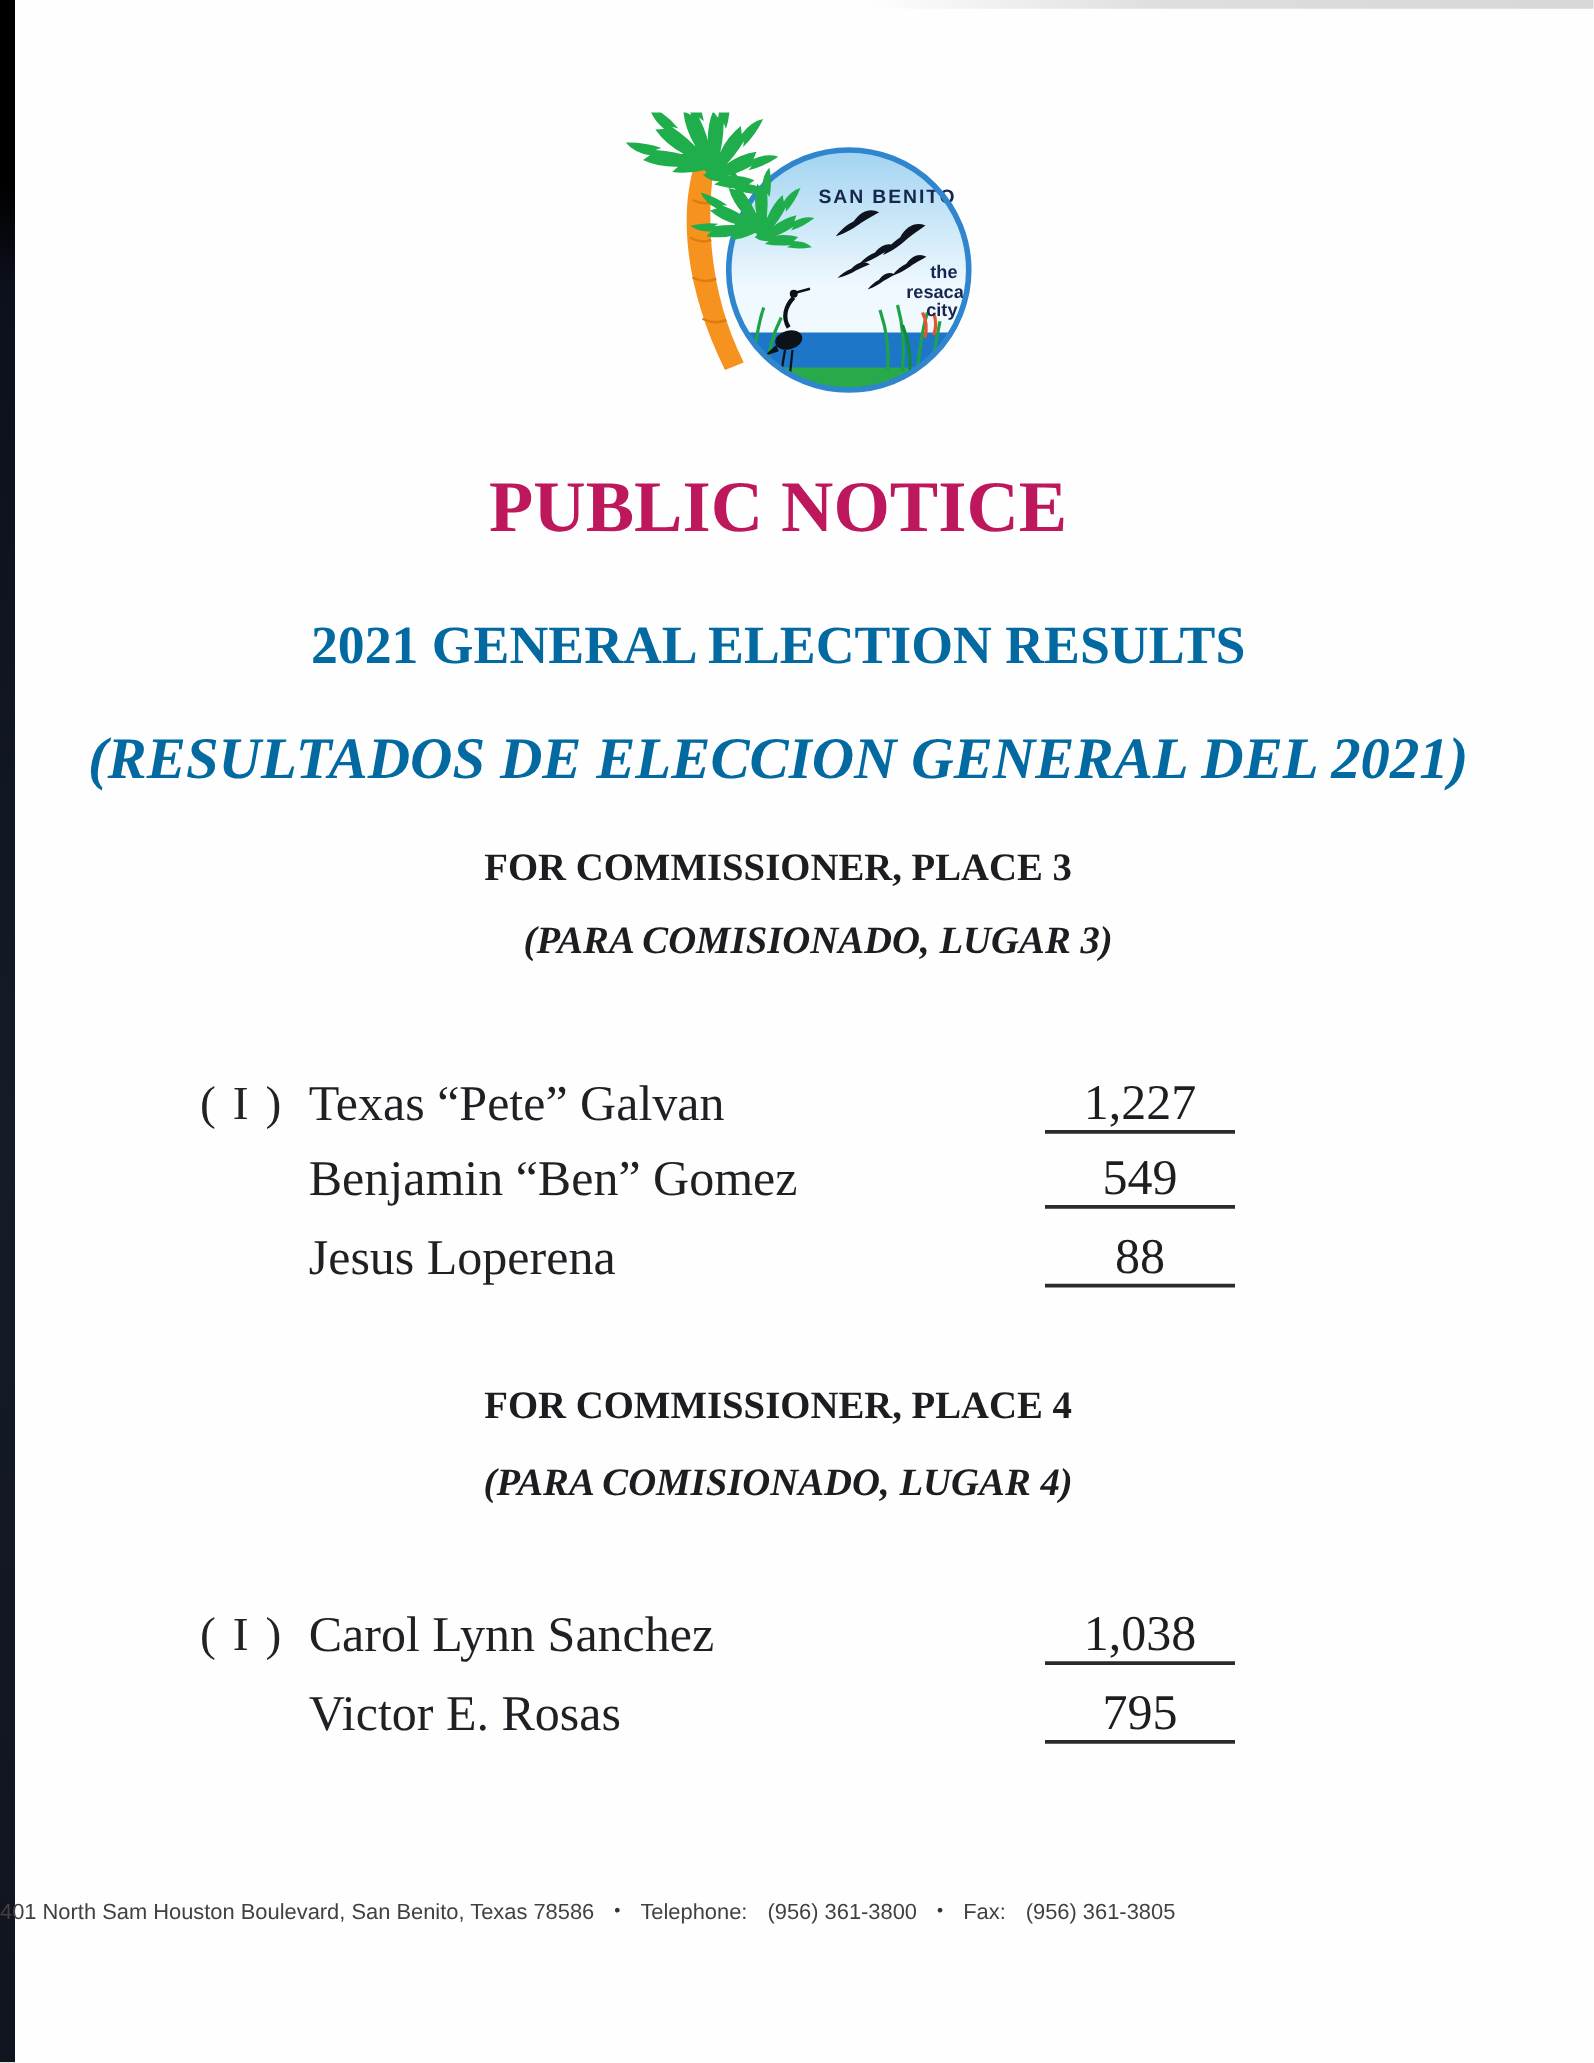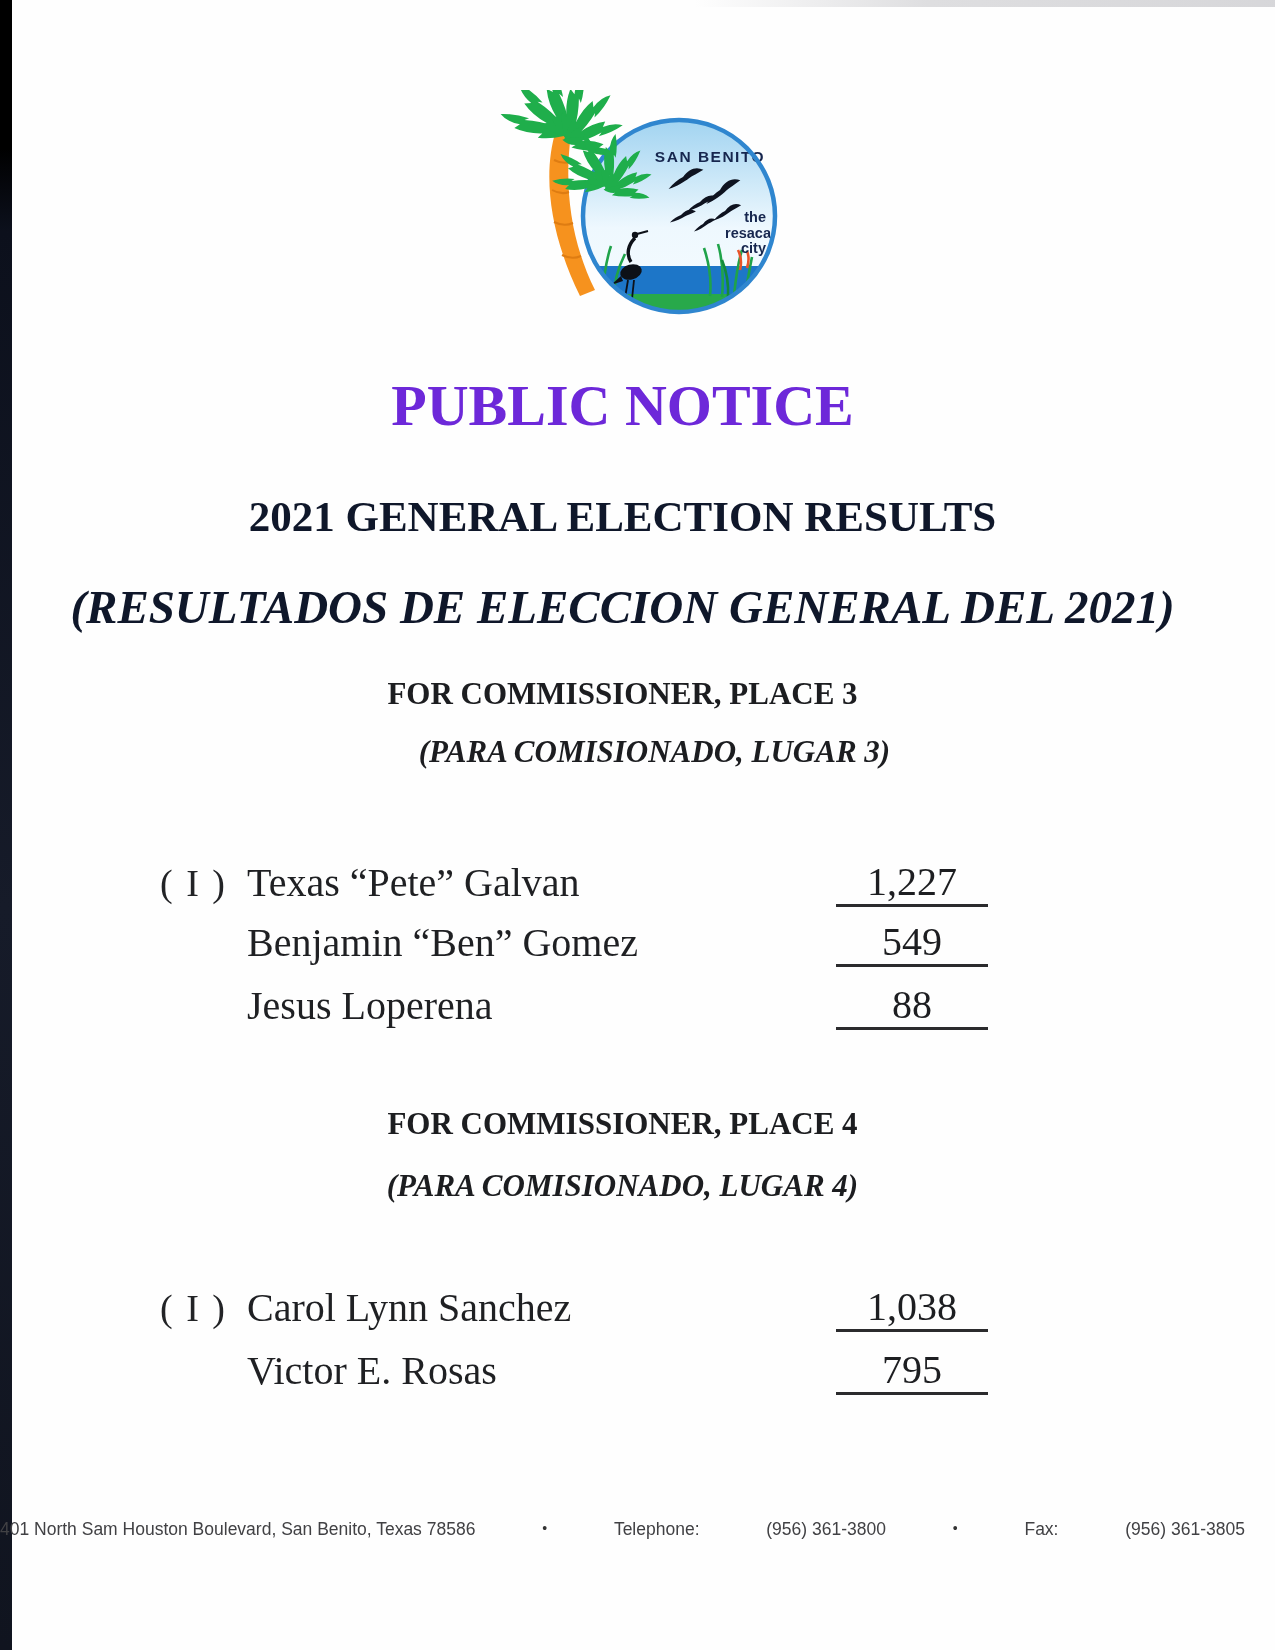--- a/index.html
+++ b/index.html
@@ -18,23 +18,23 @@
   }
   .scan-top{
     position:absolute;right:0;top:0;width:580px;height:7px;
     background:linear-gradient(90deg,rgba(210,210,210,0) 0%,rgba(205,205,208,.65) 40%,rgba(198,198,202,.7) 100%);
   }
   .content{position:absolute;left:0;top:0;width:1245px;height:1650px;}
   .logo{position:absolute;left:478px;top:90px;}
   .title{
     position:absolute;top:372px;left:0;width:100%;
     margin:0;text-align:center;
-    font-size:58px;font-weight:600;letter-spacing:0px;color:#6d28d9;
-  }
-  .sub{position:absolute;left:0;width:100%;text-align:center;font-weight:600;color:#0f172a;}
+    font-size:58px;font-weight:600;letter-spacing:0px;color:#be185d;
+  }
+  .sub{position:absolute;left:0;width:100%;text-align:center;font-weight:600;color:#0369a1;}
   .sub-en{top:492px;font-size:43px;}
   .sub-es{top:580px;font-size:47px;font-style:italic;}
   .sec-head{position:absolute;left:0;width:100%;text-align:center;font-weight:600;font-size:31px;color:#1c1d20;}
   .sec-head.es{font-style:italic;}
   .h3en{top:676px;} .h3es{top:734px;padding-left:32px;}
   .h4en{top:1106px;} .h4es{top:1168px;}
   .row{position:absolute;left:0;width:1245px;height:50px;}
   .inc{
     position:absolute;left:160px;top:4px;
     font-size:38px;color:#222326;letter-spacing:2px;
@@ -44,21 +44,21 @@
     font-size:40px;color:#1f2023;
   }
   .votes{
     position:absolute;left:836px;top:0;width:152px;height:47px;
     border-bottom:3px solid #2b2b2d;
     text-align:center;font-size:40px;color:#1d1e21;
     line-height:50px;
   }
   .footer{
     position:absolute;top:1519px;left:0;width:1245px;
-    display:flex;justify-content:space-between;align-items:baseline;gap:16px;
+    display:flex;justify-content:flex-start;align-items:baseline;gap:16px;
     font-family:"Liberation Sans", sans-serif;
     font-size:17.5px;color:#414144;
   }
   .footer .dot{font-size:14px;position:relative;top:-2px;color:#333;}
 </style>
 </head>
 <body>
 
 <div class="page">
 

